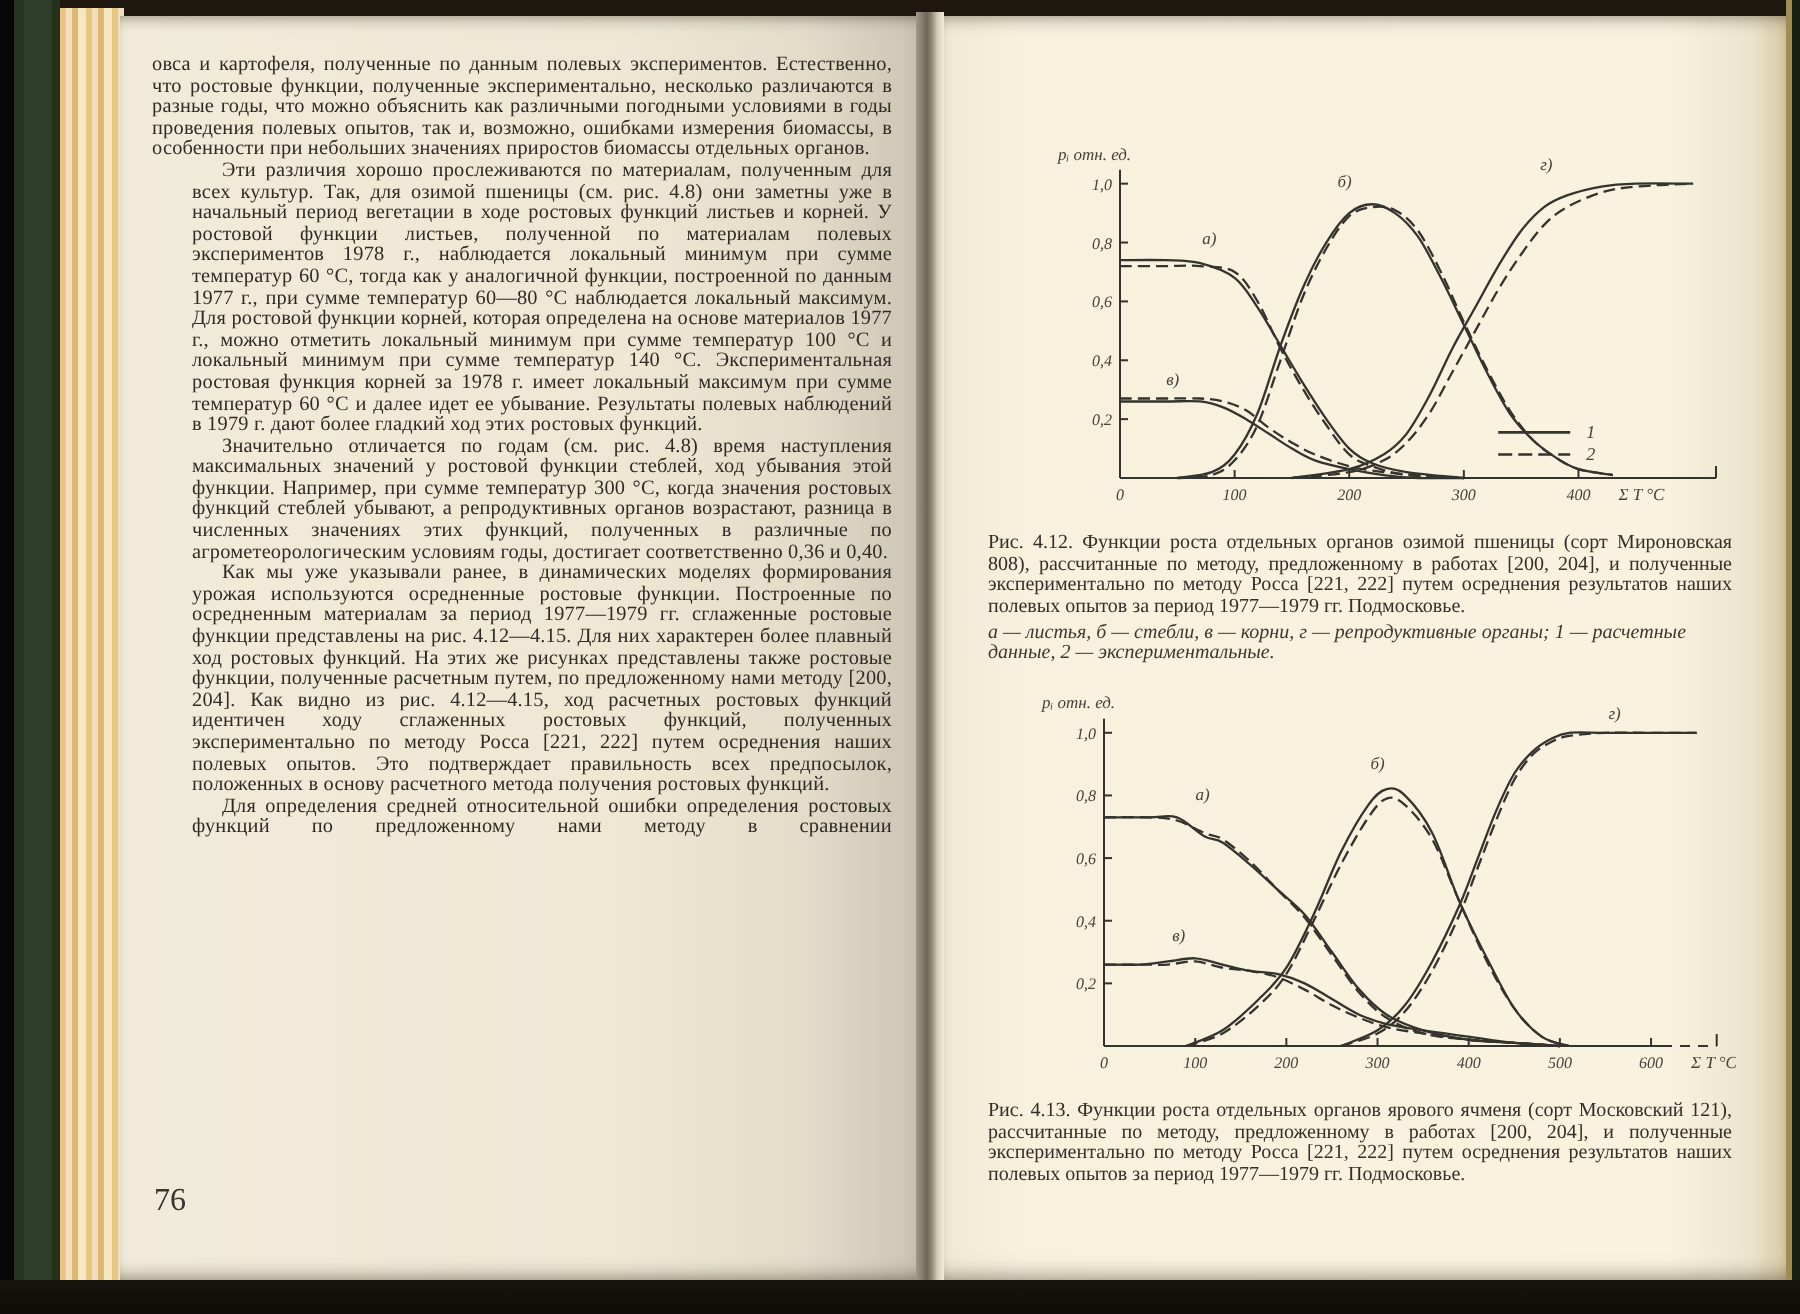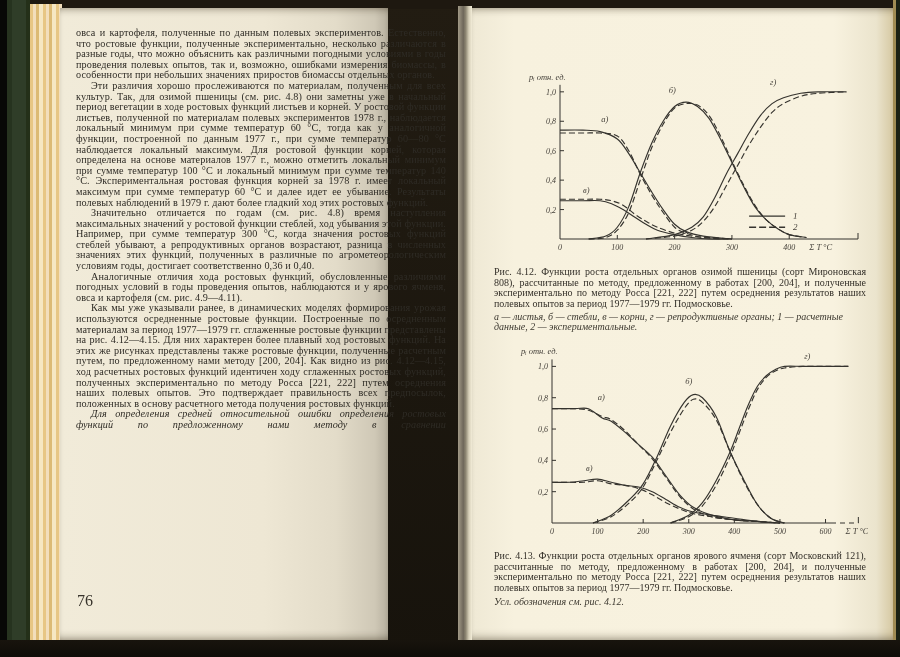--- a/index.html
+++ b/index.html
@@ -11,55 +11,54 @@
       background:linear-gradient(90deg,#070806 0 7px,#26331f 7px 12px,#2f3d28 12px 26px,#243019 26px 30px);}
   .page-stack{position:absolute;left:30px;top:4px;width:32px;height:646px;
       background:repeating-linear-gradient(90deg,#e7c684 0 3px,#f2debc 3px 6px,#dcba74 6px 9px,#f6e7c2 9px 13px);}
   .cover-right{position:absolute;right:0;top:0;width:7px;height:657px;
       background:linear-gradient(90deg,#a08c53 0 3px,#1a2113 3px 7px);}
   .strip-top{position:absolute;left:30px;top:0;width:870px;height:9px;background:#1e1810;}
   .strip-bottom{position:absolute;left:0;bottom:0;width:900px;height:17px;
       background:linear-gradient(180deg,#18140d 0%,#0e0c08 100%);}
   
   .page{position:absolute;top:8px;height:632px;}
-  .page-left{left:60px;width:328px;
+  .page-left{left:60px;width:408px;
       background:linear-gradient(90deg,#f1ebd9 0%,#eee7d4 62%,#e3dcc9 84%,#cfc8b6 96%,#b7b09f 100%);
       box-shadow:inset 0 6px 8px -6px rgba(40,30,10,.55), inset 0 -8px 9px -7px rgba(40,30,10,.5);}
   .gutter{position:absolute;left:458px;top:6px;width:14px;height:640px;
       background:linear-gradient(90deg,#a29a87 0%,#6e675a 38%,#8d8672 55%,#d6cfb8 78%,#f2ecd8 100%);}
   .page-right{left:472px;width:421px;
       background:linear-gradient(90deg,#efe9d5 0%,#f7f1de 10%,#f8f2df 86%,#ebe4cd 96%,#d6c9a3 100%);
       box-shadow:inset 0 7px 9px -7px rgba(40,30,10,.55), inset 0 -9px 10px -8px rgba(40,30,10,.5);}
   
   .body-text{position:absolute;left:16px;top:20px;width:370px;color:#2e2b25;
       font-size:10.2px;line-height:10.6px;text-align:justify;letter-spacing:.1px;}
   .body-text p{margin:0;}
-  .body-text p.ind{text-indent:15px;}
-  .body-text p.cont{text-align-last:justify;font-style:italic;}
+  .body-text p.ind{text-indent:15px;margin-left:20px;}
+  .body-text p.cont{text-align-last:justify;}
   .pagenum{position:absolute;left:17px;bottom:30px;font-size:16px;color:#38342c;}
   .chart{display:block;}
   #chart-4-12{margin:62px 0 0 52px;}
   #chart-4-13{margin:13px 0 0 44px;}
   .caption{width:372px;margin:2px 0 0 22px;color:#332f28;font-size:10px;line-height:10.6px;text-align:justify;}
   .caption-note{width:372px;margin:3px 0 0 22px;color:#3c382f;font-size:10px;line-height:9.4px;font-style:italic;}
 </style>
 </head>
 <body>
 
 <div class="scene">
   <div class="strip-top"></div>
   <div class="cover-left"></div>
   <div class="page-stack"></div>
 
   <div class="page page-left">
     <div class="body-text">
       <p>овса и картофеля, полученные по данным полевых экспериментов. Естественно, что ростовые функции, полученные экспериментально, несколько различаются в разные годы, что можно объяснить как различными погодными условиями в годы проведения полевых опытов, так и, возможно, ошибками измерения биомассы, в особенности при небольших значениях приростов биомассы отдельных органов.</p>
       <p class="ind">Эти различия хорошо прослеживаются по материалам, полученным для всех культур. Так, для озимой пшеницы (см. рис. 4.8) они заметны уже в начальный период вегетации в ходе ростовых функций листьев и корней. У ростовой функции листьев, полученной по материалам полевых экспериментов 1978 г., наблюдается локальный минимум при сумме температур 60 °C, тогда как у аналогичной функции, построенной по данным 1977 г., при сумме температур 60—80 °C наблюдается локальный максимум. Для ростовой функции корней, которая определена на основе материалов 1977 г., можно отметить локальный минимум при сумме температур 100 °C и локальный минимум при сумме температур 140 °C. Экспериментальная ростовая функция корней за 1978 г. имеет локальный максимум при сумме температур 60 °C и далее идет ее убывание. Результаты полевых наблюдений в 1979 г. дают более гладкий ход этих ростовых функций.</p>
       <p class="ind">Значительно отличается по годам (см. рис. 4.8) время наступления максимальных значений у ростовой функции стеблей, ход убывания этой функции. Например, при сумме температур 300 °C, когда значения ростовых функций стеблей убывают, а репродуктивных органов возрастают, разница в численных значениях этих функций, полученных в различные по агрометеорологическим условиям годы, достигает соответственно 0,36 и 0,40.</p>
-      <p class="ind">Аналогичные отличия хода ростовых функций, обусловленные различиями погодных условий в годы проведения опытов, наблюдаются и у ярового ячменя, овса и картофеля (см. рис. 4.9—4.11).</p>
       <p class="ind">Как мы уже указывали ранее, в динамических моделях формирования урожая используются осредненные ростовые функции. Построенные по осредненным материалам за период 1977—1979 гг. сглаженные ростовые функции представлены на рис. 4.12—4.15. Для них характерен более плавный ход ростовых функций. На этих же рисунках представлены также ростовые функции, полученные расчетным путем, по предложенному нами методу [200, 204]. Как видно из рис. 4.12—4.15, ход расчетных ростовых функций идентичен ходу сглаженных ростовых функций, полученных экспериментально по методу Росса [221, 222] путем осреднения наших полевых опытов. Это подтверждает правильность всех предпосылок, положенных в основу расчетного метода получения ростовых функций.</p>
       <p class="ind cont">Для определения средней относительной ошибки определения ростовых функций по предложенному нами методу в сравнении</p>
     </div>
     <div class="pagenum">76</div>
   </div>
 
   <div class="gutter"></div>
 
   <div class="page page-right">
     <svg id="chart-4-12" class="chart" width="340" height="195">
@@ -144,18 +143,17 @@
         <path d="M 36 138.28 C 39.04 138.28, 48.92166666666667 138.54, 54.24 138.28 C 59.55833333333334 138.02, 63.35166666666666 137.24166666666667, 67.91 136.72 C 72.46833333333333 136.19833333333332, 77.03166666666667 134.89000000000001, 81.59 135.15 C 86.14833333333334 135.41, 90.70166666666667 137.235, 95.26 138.28 C 99.81833333333334 139.325, 104.38 140.63666666666666, 108.94 141.42 C 113.5 142.20333333333332, 118.06166666666667 141.93666666666667, 122.62 142.98 C 127.17833333333334 144.0233333333333, 131.73166666666665 145.59166666666667, 136.29 147.68 C 140.84833333333333 149.76833333333335, 145.41 152.89999999999998, 149.97 155.51 C 154.53 158.12, 159.09166666666667 161.25166666666667, 163.65 163.34 C 168.20833333333334 165.42833333333334, 172.00166666666667 166.73499999999999, 177.32 168.04 C 182.63833333333332 169.345, 188.72166666666666 170.12666666666667, 195.56 171.17 C 202.39833333333334 172.2133333333333, 210.75166666666667 173.25666666666666, 218.35 174.3 C 225.94833333333332 175.34333333333336, 233.55166666666668 176.64666666666668, 241.15 177.43 C 248.74833333333333 178.21333333333334, 260.14166666666665 178.73833333333334, 263.94 179" fill="none" stroke="#35332e" stroke-width="1.15"></path>
         <path d="M 36 138.28 C 39.04 138.28, 48.92166666666667 138.28, 54.24 138.28 C 59.55833333333334 138.28, 63.35166666666666 138.54, 67.91 138.28 C 72.46833333333333 138.02, 77.03166666666667 136.45833333333334, 81.59 136.72 C 86.14833333333334 136.98166666666665, 90.70166666666667 139.06666666666666, 95.26 139.85 C 99.81833333333334 140.63333333333333, 104.38 140.63666666666666, 108.94 141.42 C 113.5 142.20333333333332, 118.06166666666667 142.985, 122.62 144.55 C 127.17833333333334 146.115, 131.73166666666665 148.46166666666667, 136.29 150.81 C 140.84833333333333 153.15833333333333, 145.41 156.29, 149.97 158.64 C 154.53 160.98999999999998, 159.09166666666667 163.08333333333331, 163.65 164.91 C 168.20833333333334 166.73666666666668, 172.00166666666667 168.295, 177.32 169.6 C 182.63833333333332 170.905, 188.72166666666666 171.695, 195.56 172.74 C 202.39833333333334 173.78500000000003, 210.75166666666667 175.08833333333334, 218.35 175.87 C 225.94833333333332 176.65166666666667, 233.55166666666668 176.90833333333333, 241.15 177.43 C 248.74833333333333 177.95166666666668, 260.14166666666665 178.73833333333334, 263.94 179" fill="none" stroke="#35332e" stroke-width="1.15" stroke-dasharray="6 3"></path>
         <path d="M 154.53 179 C 157.56833333333333 177.695, 167.44166666666666 174.56333333333333, 172.76 171.17 C 178.07833333333332 167.77666666666664, 181.88 164.38166666666666, 186.44 158.64 C 191 152.8983333333333, 195.56166666666667 145.07166666666666, 200.12 136.72 C 204.67833333333334 128.36833333333334, 209.99166666666667 117.14333333333333, 213.79 108.53 C 217.5883333333333 99.91666666666667, 219.87 92.87, 222.91 85.04 C 225.95 77.21000000000001, 228.99 68.59833333333333, 232.03 61.55 C 235.07 54.501666666666665, 238.11166666666668 47.71, 241.15 42.75 C 244.18833333333333 37.79, 247.22166666666666 34.66, 250.26 31.79 C 253.29833333333332 28.919999999999998, 256.34 27.095000000000002, 259.38 25.53 C 262.42 23.965, 263.94 22.921666666666667, 268.5 22.4 C 273.06 21.87833333333333, 279.9016666666667 22.4, 286.74 22.4 C 293.5783333333333 22.4, 301.9333333333333 22.4, 309.53 22.4 C 317.12666666666667 22.4, 328.52166666666665 22.4, 332.32 22.4" fill="none" stroke="#35332e" stroke-width="1.15"></path>
         <path d="M 154.53 179 C 157.56833333333333 177.95666666666668, 167.44166666666666 175.61166666666668, 172.76 172.74 C 178.07833333333332 169.86833333333334, 181.88 166.99, 186.44 161.77 C 191 156.55, 195.56166666666667 149.51, 200.12 141.42 C 204.67833333333334 133.32999999999998, 209.99166666666667 121.84333333333333, 213.79 113.23 C 217.5883333333333 104.61666666666667, 219.87 97.57, 222.91 89.74 C 225.95 81.91, 228.99 73.55833333333334, 232.03 66.25 C 235.07 58.94166666666667, 238.11166666666668 51.37166666666667, 241.15 45.89 C 244.18833333333333 40.40833333333333, 247.22166666666666 36.49333333333333, 250.26 33.36 C 253.29833333333332 30.226666666666667, 256.34 28.656666666666666, 259.38 27.09 C 262.42 25.523333333333333, 263.94 24.741666666666667, 268.5 23.96 C 273.06 23.178333333333335, 279.9016666666667 22.66, 286.74 22.4 C 293.5783333333333 22.139999999999997, 301.9333333333333 22.4, 309.53 22.4 C 317.12666666666667 22.4, 328.52166666666665 22.4, 332.32 22.4" fill="none" stroke="#35332e" stroke-width="1.15" stroke-dasharray="6 3"></path>
         <text x="85.23529411764706" y="56.06603773584905" text-anchor="middle" fill="#45413a" font-style="italic" font-size="8.5" font-family="&quot;Liberation Serif&quot;,&quot;DejaVu Serif&quot;,&quot;DejaVu Sans&quot;,serif">а)</text>
         <text x="172.76470588235293" y="40.40566037735849" text-anchor="middle" fill="#45413a" font-style="italic" font-size="8.5" font-family="&quot;Liberation Serif&quot;,&quot;DejaVu Serif&quot;,&quot;DejaVu Sans&quot;,serif">б)</text>
         <text x="73.38235294117646" y="126.53773584905662" text-anchor="middle" fill="#45413a" font-style="italic" font-size="8.5" font-family="&quot;Liberation Serif&quot;,&quot;DejaVu Serif&quot;,&quot;DejaVu Sans&quot;,serif">в)</text>
         <text x="291.2941176470588" y="15.349056603773619" text-anchor="middle" fill="#45413a" font-style="italic" font-size="8.5" font-family="&quot;Liberation Serif&quot;,&quot;DejaVu Serif&quot;,&quot;DejaVu Sans&quot;,serif">г)</text>
       </svg>
     <div class="caption">Рис. 4.13. Функции роста отдельных органов ярового ячменя (сорт Московский 121), рассчитанные по методу, предложенному в работах [200, 204], и полученные экспериментально по методу Росса [221, 222] путем осреднения результатов наших полевых опытов за период 1977—1979 гг. Подмосковье.</div>
-    <div class="caption-note">Усл. обозначения см. рис. 4.12.</div>
   </div>
 
   <div class="cover-right"></div>
   <div class="strip-bottom"></div>
 </div>
 
 </body></html>

